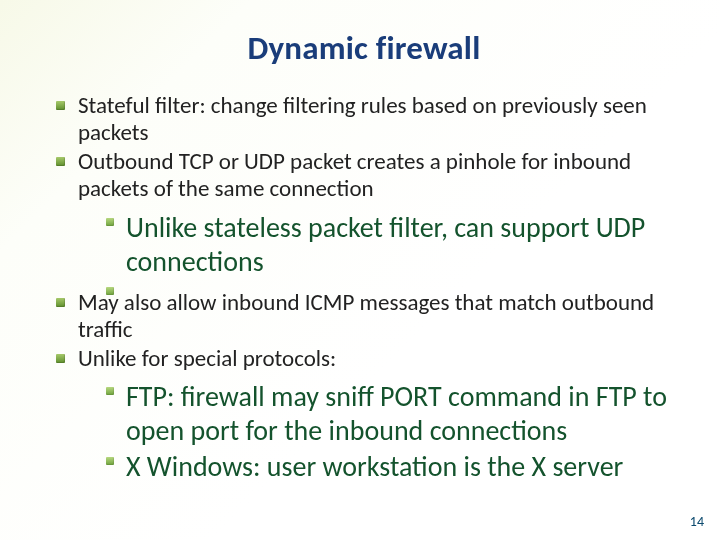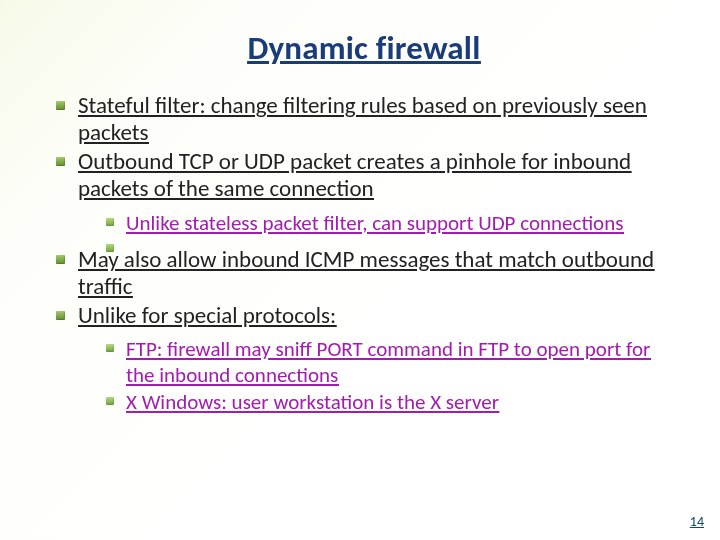--- a/index.html
+++ b/index.html
@@ -1,15 +1,15 @@
 <!DOCTYPE html>
 <html><head>
 <meta charset="utf-8">
 <style>
-  * { margin: 0; padding: 0; box-sizing: border-box; text-decoration: underline; }
+  * { margin: 0; padding: 0; box-sizing: border-box; }
   html, body { width: 720px; height: 540px; }
   body {
     font-family: Calibri, "Segoe UI", Arial, sans-serif;
     background: linear-gradient(135deg, #f7f9e8 0%, #fdfef9 20%, #ffffff 60%);
     padding: 28px 48px 20px 56px;
     position: relative;
     color: #222;
   }
   .title {
     text-align: center;
@@ -35,24 +35,24 @@
     left: 0;
     top: 9px;
     width: 9px;
     height: 9px;
     background: linear-gradient(180deg, #a6c96a 0%, #5f8f2d 100%);
     border-radius: 1px;
     box-shadow: inset -1px -1px 1px rgba(0,0,0,0.15);
   }
   ul.level2 {
     list-style: none;
-    font-size: 21px;
+    font-size: 28px;
     line-height: 1.22;
     margin: 8px 0 10px 28px;
-    color: #a21caf;
+    color: #14532d;
   }
   ul.level2 > li {
     position: relative;
     padding-left: 20px;
     margin-bottom: 1px;
   }
   ul.level2 > li > .bullet2 {
     position: absolute;
     left: 0;
     top: 7px;

